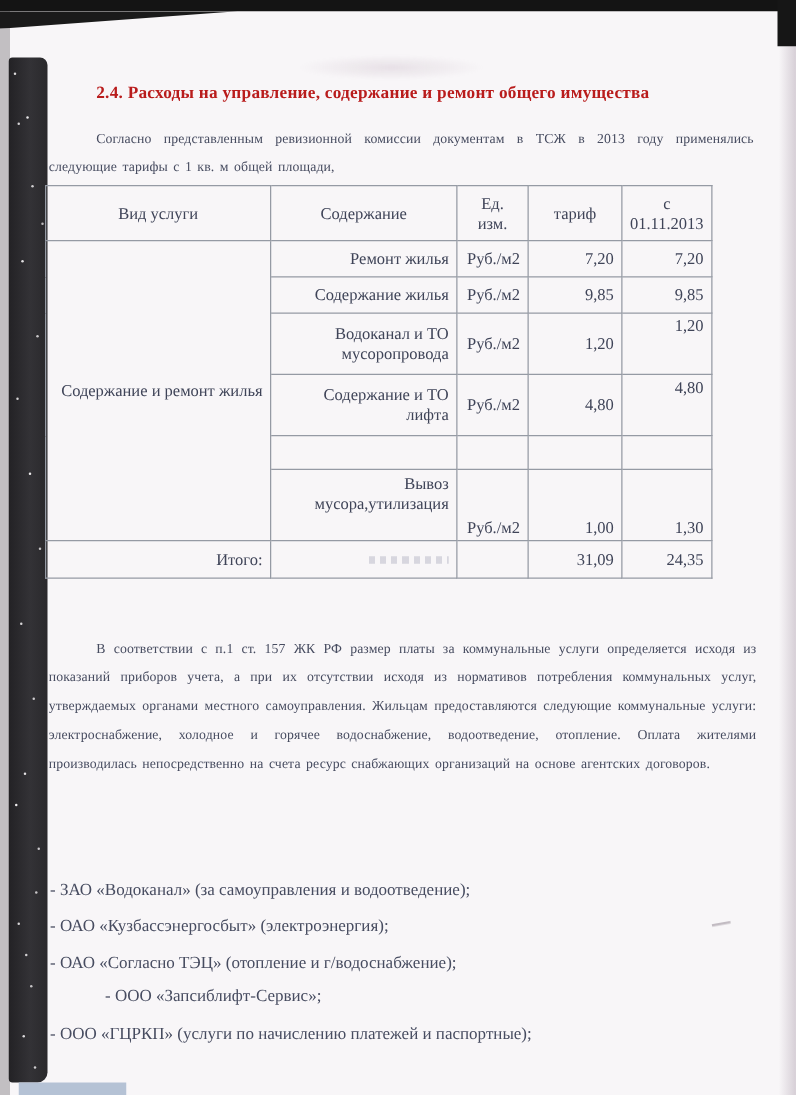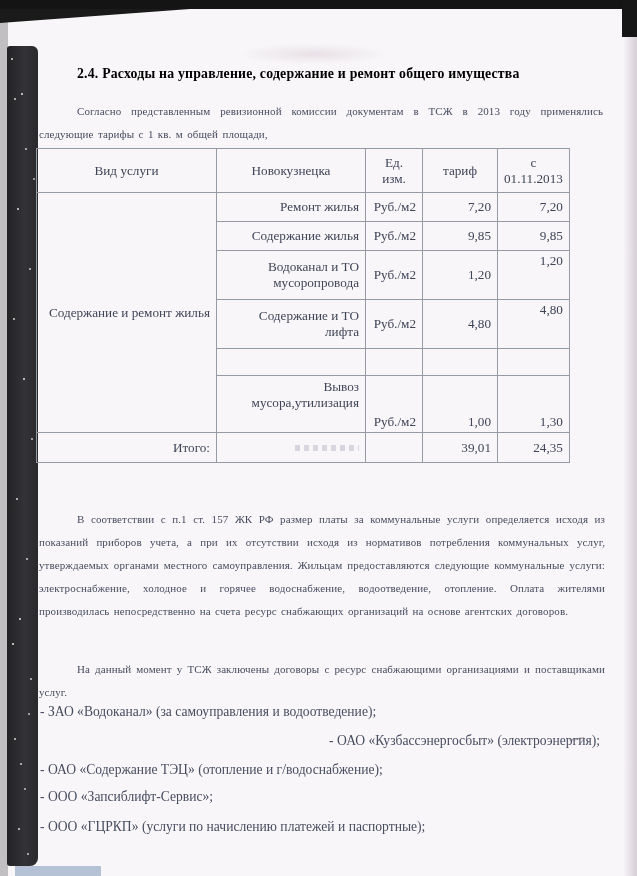--- a/index.html
+++ b/index.html
@@ -28,21 +28,21 @@
     background:linear-gradient(90deg,rgba(190,178,190,0) 0%,rgba(186,174,186,0.5) 90%);}
   .scan-bottomleft-blue{position:absolute;left:15px;bottom:0;width:86px;height:10px;background:#b5c2d5;z-index:5;}
   .bleed-smudge{position:absolute;left:238px;top:44px;width:150px;height:20px;z-index:1;
     background:radial-gradient(ellipse at center,rgba(165,140,160,0.20),rgba(165,140,160,0) 70%);filter:blur(1px);}
   .pencil-mark{position:absolute;left:570px;top:738px;width:15px;height:6px;z-index:2;
     border-top:2px solid rgba(150,138,150,0.55);transform:rotate(-10deg);filter:blur(0.5px);}
   .total-smudge{display:inline-block;width:64px;height:6px;vertical-align:middle;filter:blur(0.6px);
     background:repeating-linear-gradient(90deg,rgba(140,140,165,0.30) 0 5px,rgba(140,140,165,0) 5px 9px);}
   
   .content{position:absolute;inset:0;z-index:6;}
-  .heading{position:absolute;font-weight:bold;color:#000000;font-size:13.8px;letter-spacing:0.2px;}
+  .heading{position:absolute;font-weight:bold;color:#b91c1c;font-size:13.8px;letter-spacing:0.2px;}
   #h24{left:77px;top:66px;width:520px;}
   #h25{left:77px;top:483px;width:520px;}
   #h26{left:77px;top:634px;width:520px;}
   .para{position:absolute;font-size:11px;line-height:23px;text-align:justify;text-indent:38px;
     color:#474c60;letter-spacing:0.1px;word-spacing:1.5px;}
   #p24{left:39px;top:100px;width:564px;}
   #p25{left:39px;top:508px;width:566px;}
   #p26{left:39px;top:658px;width:566px;}
   
   table.tariffs{position:absolute;left:36px;top:148px;border-collapse:collapse;table-layout:fixed;
@@ -89,21 +89,21 @@
     <colgroup>
         <col class="c1">
         <col class="c2">
         <col class="c3">
         <col class="c4">
         <col class="c5">
       </colgroup>
     <tbody>
         <tr class="hdr">
       <th>Вид услуги</th>
-      <th>Новокузнецка</th>
+      <th>Содержание</th>
       <th>Ед. изм.</th>
       <th>тариф</th>
       <th>с 01.11.2013</th>
     </tr>
     <tr class="r-sm">
       <td class="group" rowspan="6">Содержание и ремонт жилья</td>
       <td class="name">Ремонт жилья</td>
       <td class="unit">Руб./м2</td>
       <td class="num">7,20</td>
       <td class="num">7,20</td>
@@ -135,31 +135,30 @@
     <tr class="r-xl">
       <td class="name va-top">Вывоз мусора,утилизация</td>
       <td class="unit va-low">Руб./м2</td>
       <td class="num va-low">1,00</td>
       <td class="num va-low">1,30</td>
     </tr>
     <tr class="r-total">
       <td class="total-label">Итого:</td>
       <td class="name"><span class="total-smudge"></span></td>
       <td class="unit"></td>
-      <td class="num">39,01</td>
+      <td class="num">31,09</td>
       <td class="num">24,35</td>
     </tr>
   </tbody>
     </table>
 
   <div class="para" id="p25">В соответствии с п.1 ст. 157 ЖК РФ размер платы за коммунальные услуги определяется исходя из показаний приборов учета, а при их отсутствии исходя из нормативов потребления коммунальных услуг, утверждаемых органами местного самоуправления. Жильцам предоставляются следующие коммунальные услуги: электроснабжение, холодное и горячее водоснабжение, водоотведение, отопление. Оплата жителями производилась непосредственно на счета ресурс снабжающих организаций на основе агентских договоров.</div>
 
-  <div class="para" id="p26">На данный момент у ТСЖ  заключены договоры с ресурс снабжающими организациями и поставщиками услуг.</div>
 
   <div style="position:absolute;left:40px;top:704px;width:560px;font-size:13.6px;">
     <div style="height:29px;">- ЗАО «Водоканал» (за самоуправления и водоотведение);</div>
-    <div style="height:29px;text-align:right;">- ОАО «Кузбассэнергосбыт» (электроэнергия);</div>
-    <div style="height:27px;">- ОАО «Содержание ТЭЦ» (отопление и г/водоснабжение);</div>
-    <div style="height:30px;">- ООО «Запсиблифт-Сервис»;</div>
+    <div style="height:29px;">- ОАО «Кузбассэнергосбыт» (электроэнергия);</div>
+    <div style="height:27px;">- ОАО «Согласно ТЭЦ» (отопление и г/водоснабжение);</div>
+    <div style="height:30px;margin-left:44px;">- ООО «Запсиблифт-Сервис»;</div>
     <div style="height:30px;">- ООО «ГЦРКП» (услуги по начислению платежей и паспортные);</div>
   </div>
 
 </div>
 
 </body></html>

